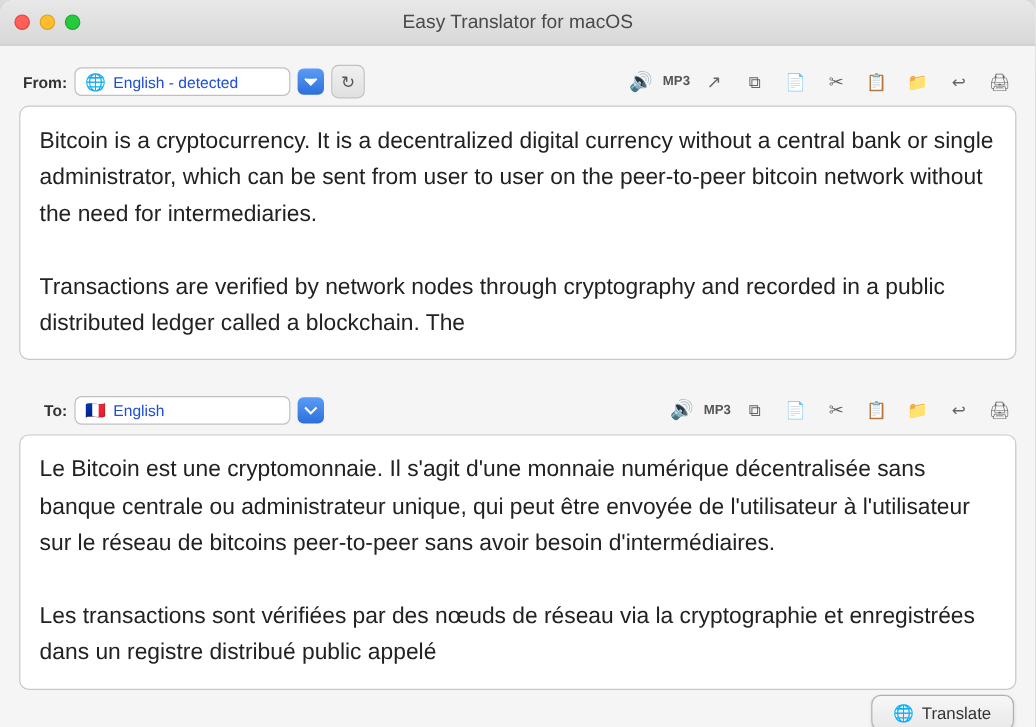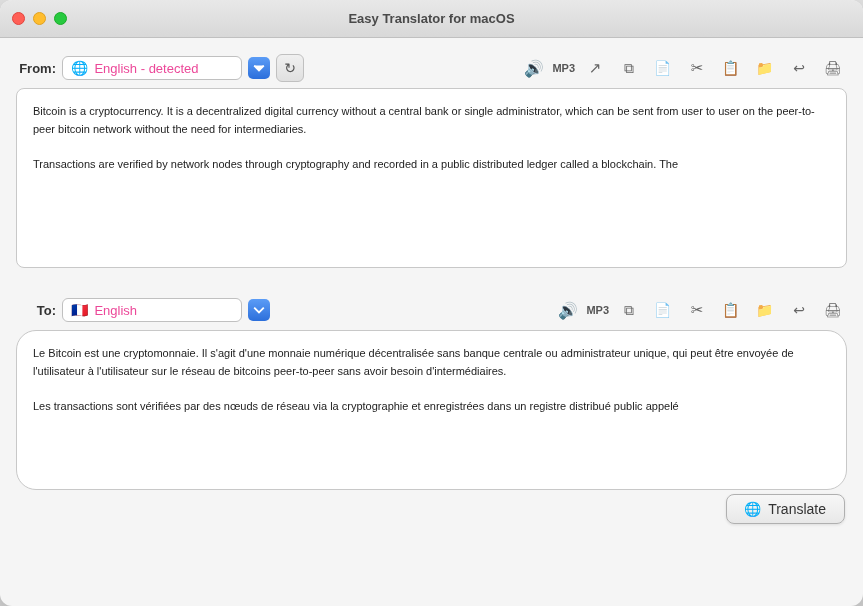--- a/index.html
+++ b/index.html
@@ -49,23 +49,23 @@
       height: 13px;
       border-radius: 50%;
       cursor: pointer;
     }
 
     .tl-close { background: #ff5f56; border: 1px solid #e0443e; }
     .tl-minimize { background: #ffbd2e; border: 1px solid #dea123; }
     .tl-maximize { background: #27c93f; border: 1px solid #1aab29; }
 
     .titlebar-title {
-      font-size: 13px;
+      font-size: 16px;
       color: #4a4a4a;
-      font-weight: 700;
+      font-weight: 400;
     }
 
     
     .content {
       flex: 1;
       display: flex;
       flex-direction: column;
       padding: 16px 16px 12px 16px;
       gap: 4px;
     }
@@ -96,21 +96,21 @@
       min-width: 180px;
       cursor: pointer;
     }
 
     .flag {
       font-size: 14px;
     }
 
     .lang-select-text {
       font-size: 13px;
-      color: #ec4899;
+      color: #1d4ed8;
       flex: 1;
     }
 
     .chevron-btn {
       width: 22px;
       height: 22px;
       background: linear-gradient(to bottom, #5b9cf6, #2c6fdb);
       border-radius: 5px;
       display: flex;
       align-items: center;
@@ -162,32 +162,31 @@
     }
 
     
     .text-panel {
       background: white;
       border: 1px solid #c8c8c8;
       border-radius: 8px;
       padding: 14px 16px;
       flex: 1;
       overflow-y: auto;
-      font-size: 11px;
+      font-size: 19px;
       line-height: 1.6;
       color: #222;
     }
 
     .source-panel {
       min-height: 180px;
     }
 
     .dest-panel {
       min-height: 160px;
-      border-radius: 20px;
     }
 
     
     .bottom-row {
       display: flex;
       justify-content: flex-end;
       align-items: center;
       padding-right: 2px;
       padding-bottom: 4px;
     }

